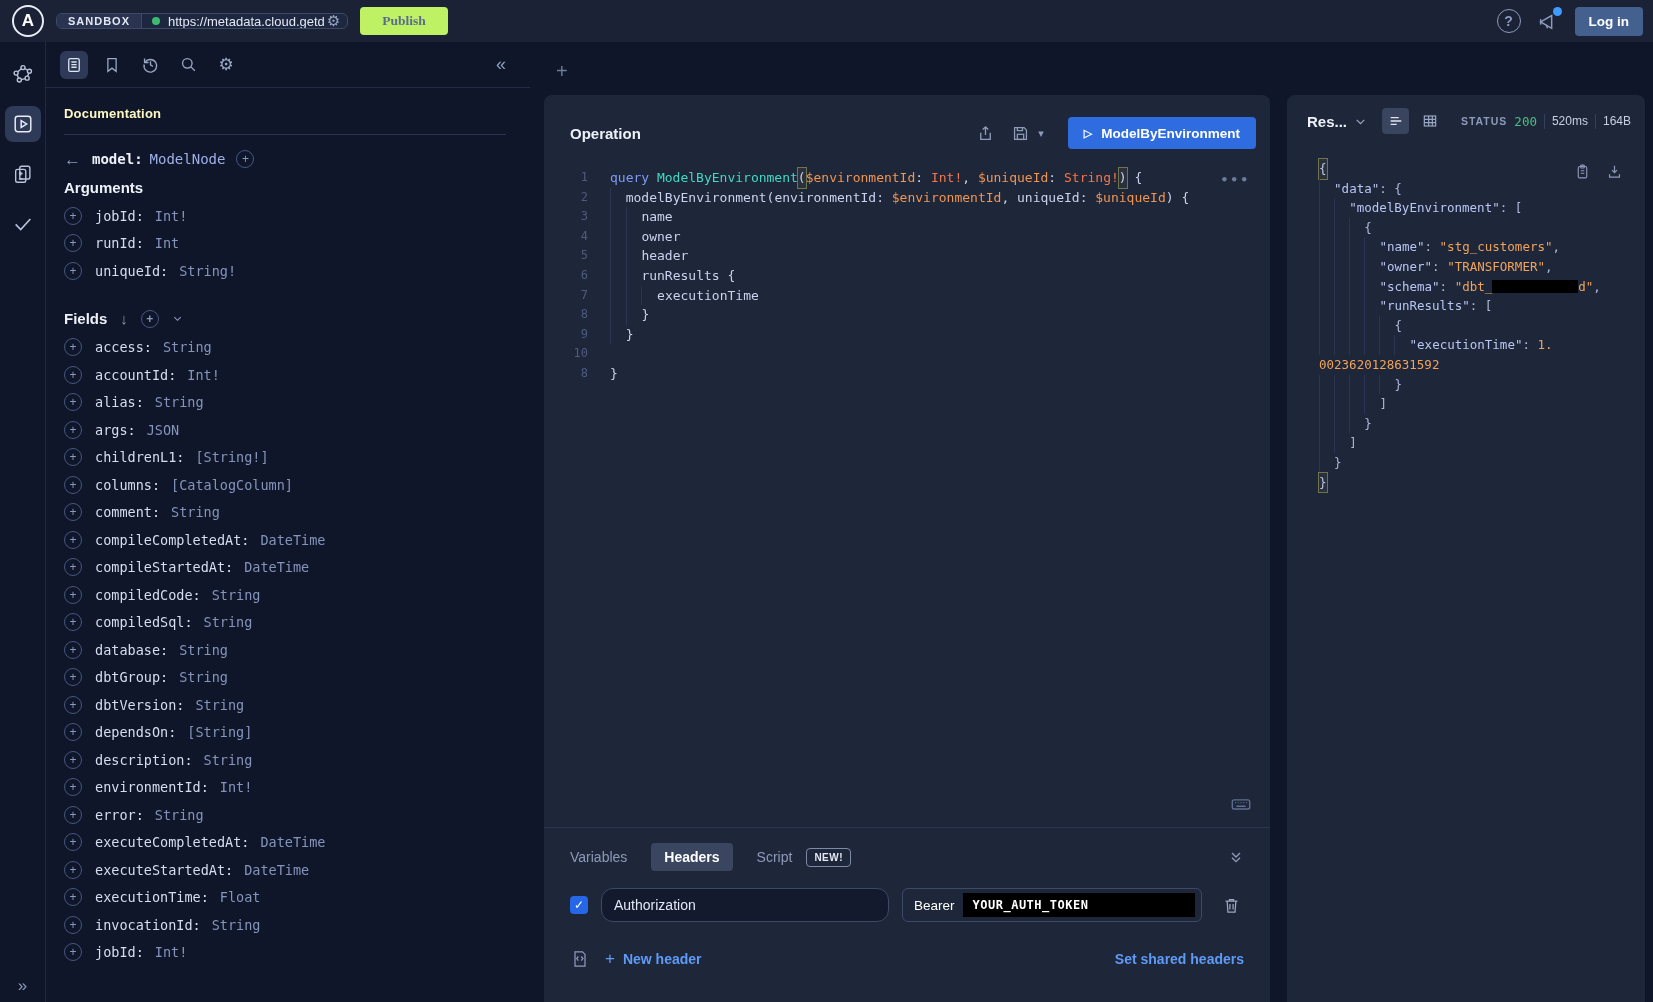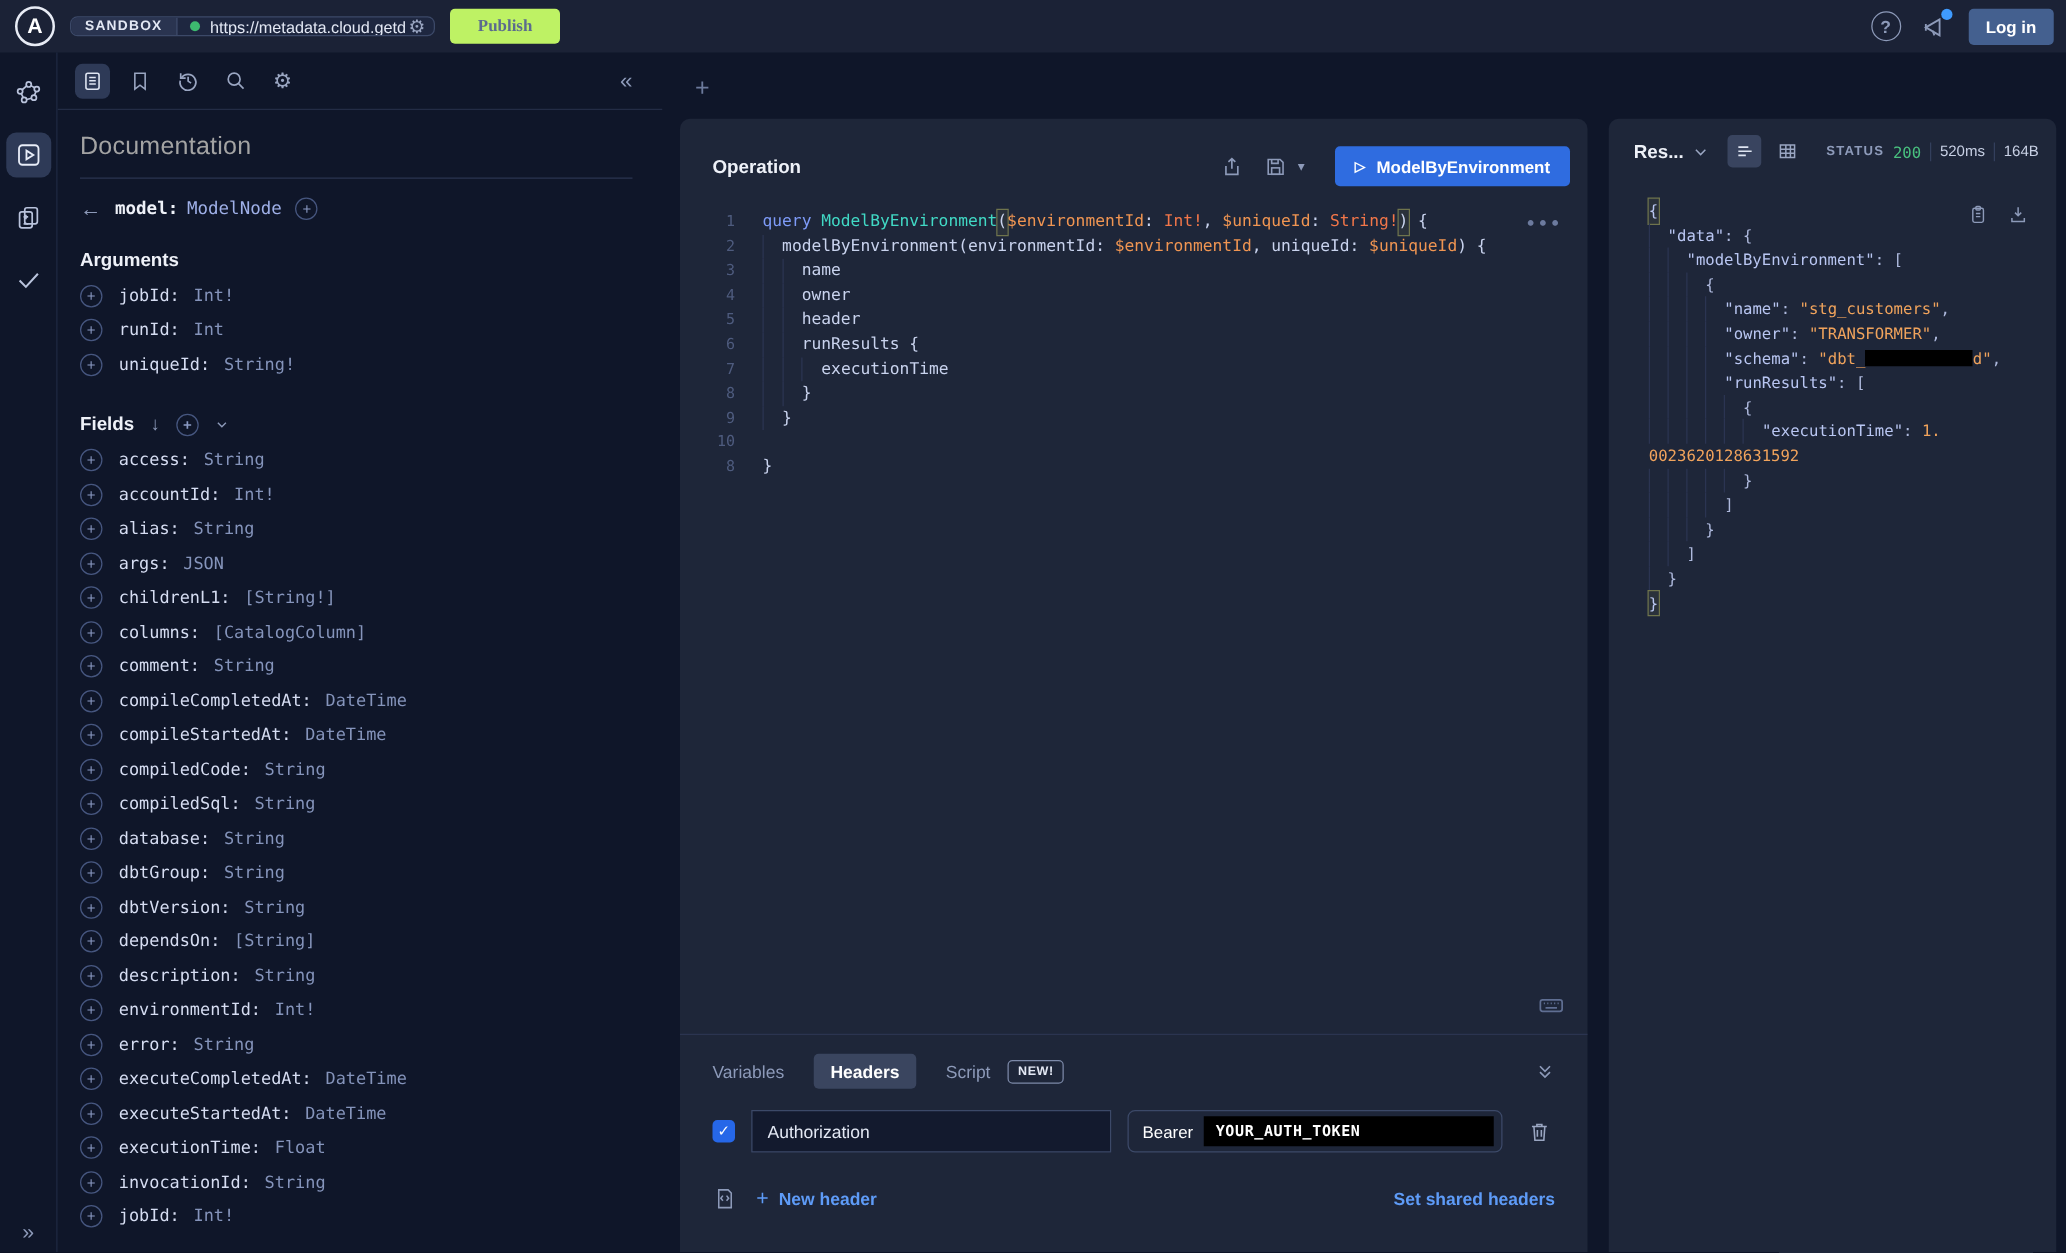--- a/index.html
+++ b/index.html
@@ -39,28 +39,28 @@
   .rail-btn.active { background:#2e3a57; color:#e8edf8; }
   .rail-expand { margin-top:auto; margin-bottom:6px; color:#8d9ab9; font-size:17px; }
 
   
   .docs { width:484px; flex:none; display:flex; flex-direction:column; overflow:hidden; }
   .docs-toolbar { height:46px; flex:none; display:flex; align-items:center; gap:10px; padding:0 24px 0 14px; border-bottom:1px solid #232c45; }
   .dt-btn { width:28px; height:28px; border-radius:6px; display:flex; align-items:center; justify-content:center; color:#9aa6c2; }
   .dt-btn.active { background:#2e3a57; color:#dfe5f2; }
   .docs-collapse { margin-left:auto; color:#8d9ab9; font-size:18px; }
   .docs-body { padding:18px 24px 0 18px; overflow:hidden; }
-  .docs-title { font-size:20px; font-weight:normal; color:#a3a3a3; letter-spacing:.2px; }
+  .docs-title { font-size:13px; font-weight:bold; color:#fef9c3; letter-spacing:.2px; }
   .docs-rule { border:none; border-top:1px solid #2b3450; margin:13px 0 0; }
   .crumb { display:flex; align-items:center; gap:11px; margin-top:15px; }
   .crumb-back { color:#8d9ab9; font-size:17px; line-height:1; }
   .crumb-label { font-family:"DejaVu Sans Mono", monospace; font-size:14px; font-weight:bold; color:#eef1f8; }
   .crumb-type { font-family:"DejaVu Sans Mono", monospace; font-size:14px; color:#9fb0e8; margin-left:-4px; }
   .sec-head { display:flex; align-items:center; gap:13px; font-size:15px; font-weight:bold; color:#eef1f8; }
-  .args-head { margin-top:24px;text-align:right; }
+  .args-head { margin-top:11px;text-align:right; }
   .fields-head { margin-top:25px; }
   .sort-arrow { color:#8d9ab9; font-size:15px; font-weight:normal; }
   .tiny-chevron { color:#8d9ab9; }
   .plus-circle { width:18px; height:18px; flex:none; border:1px solid #46567f; border-radius:50%; color:#8a99c2;
                  display:inline-flex; align-items:center; justify-content:center; font-size:12px; line-height:1; }
   .field-list { margin-top:6px; }
   .field-row { display:flex; align-items:center; gap:13px; height:27.5px; }
   .f-name { font-family:"DejaVu Sans Mono", monospace; font-size:13.5px; color:#d6ddf2; }
   .f-type { font-family:"DejaVu Sans Mono", monospace; font-size:13.5px; color:#8594bb; margin-left:-2px; }
 
@@ -96,21 +96,21 @@
   .bottom-panel { flex:none; height:174px; padding:0 26px; position:relative; }
   .btabs { display:flex; align-items:center; gap:24px; margin-top:15px; }
   .btab { color:#8d9ab9; font-size:14px; }
   .btab.active { background:#3a455f; color:#fff; font-weight:bold; padding:6px 13px; border-radius:4px; }
   .new-badge { border:1px solid #7c89a8; border-radius:4px; color:#e3e8f4; font-size:10px; font-weight:bold;
                letter-spacing:.5px; padding:3px 7px; margin-left:-10px; }
   .collapse-dbl { margin-left:auto; color:#8d9ab9; }
   .hrow { display:flex; align-items:center; gap:13px; margin-top:17px; }
   .hcheck { width:18px; height:18px; flex:none; background:#2667e8; border-radius:4px; color:#fff;
             display:flex; align-items:center; justify-content:center; font-size:12px; }
-  .hkey { width:288px; height:34px; background:#131a2e; border:1px solid #3c4968; border-radius:0;
+  .hkey { width:288px; height:34px; background:#131a2e; border:1px solid #3c4968; border-radius:12px;
           color:#e3e8f4; font-size:14px; padding:0 12px; font-family:"Liberation Sans",sans-serif; }
   .hval { width:300px; height:34px; border:1px solid #3c4968; border-radius:6px; display:flex; align-items:center; padding:0 6px 0 11px; gap:8px; }
   .bearer { color:#ffffff; font-size:13.5px; flex:none; }
   .token-box { flex:1; background:#000; color:#fff; font-family:"DejaVu Sans Mono", monospace; font-size:12px;
                font-weight:bold; height:24px; display:flex; align-items:center; padding:0 10px; letter-spacing:.5px; }
   .trash-btn { color:#9aa6c2; margin-left:7px; }
   .frow { display:flex; align-items:center; gap:15px; margin-top:27px; }
   .env-ico { color:#8d9ab9; }
   .link-blue { color:#5e9bf7; font-weight:bold; font-size:14px; display:flex; align-items:center; gap:8px; }
   .frow-spacer { flex:1; }

